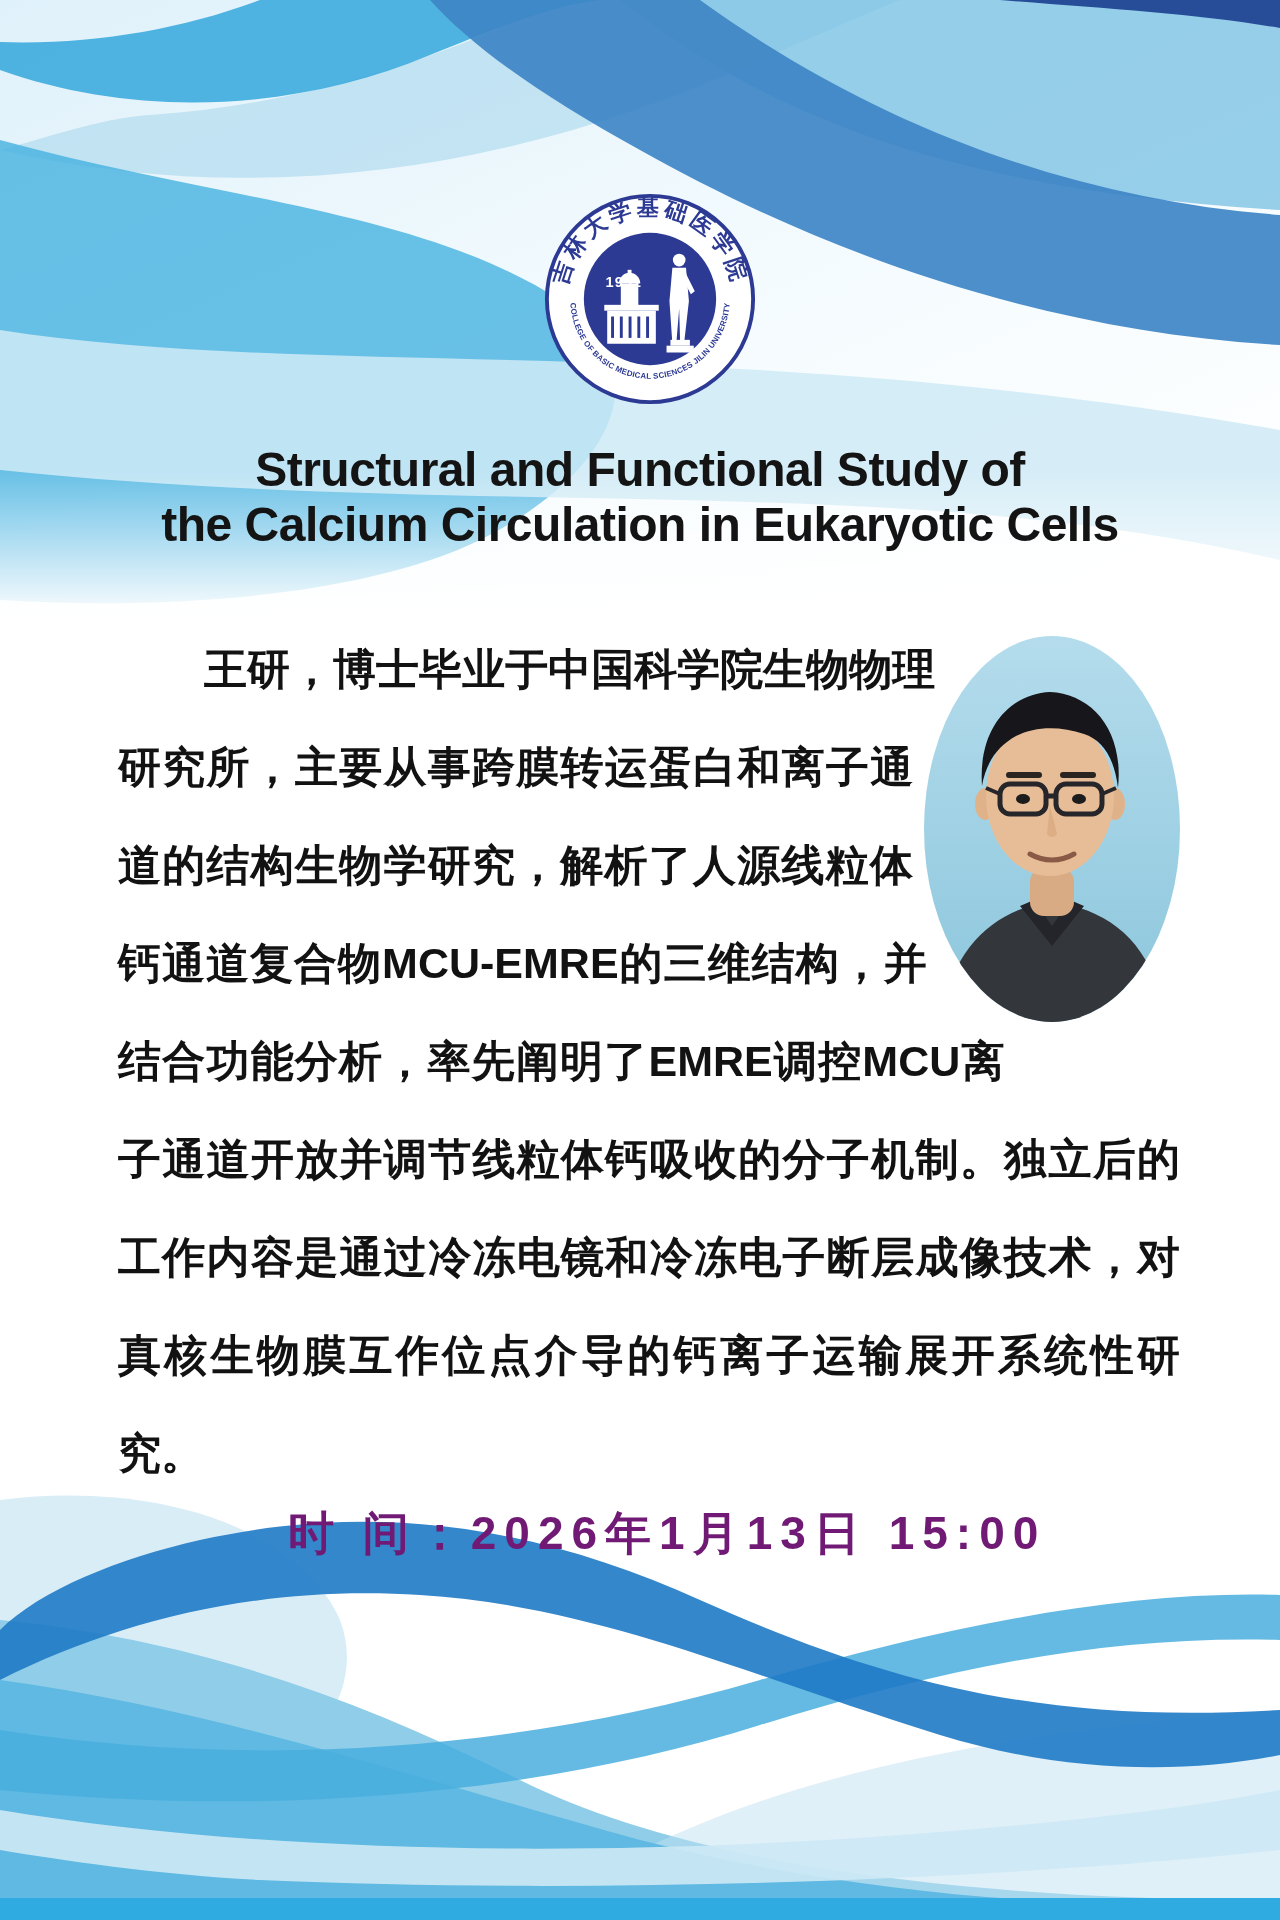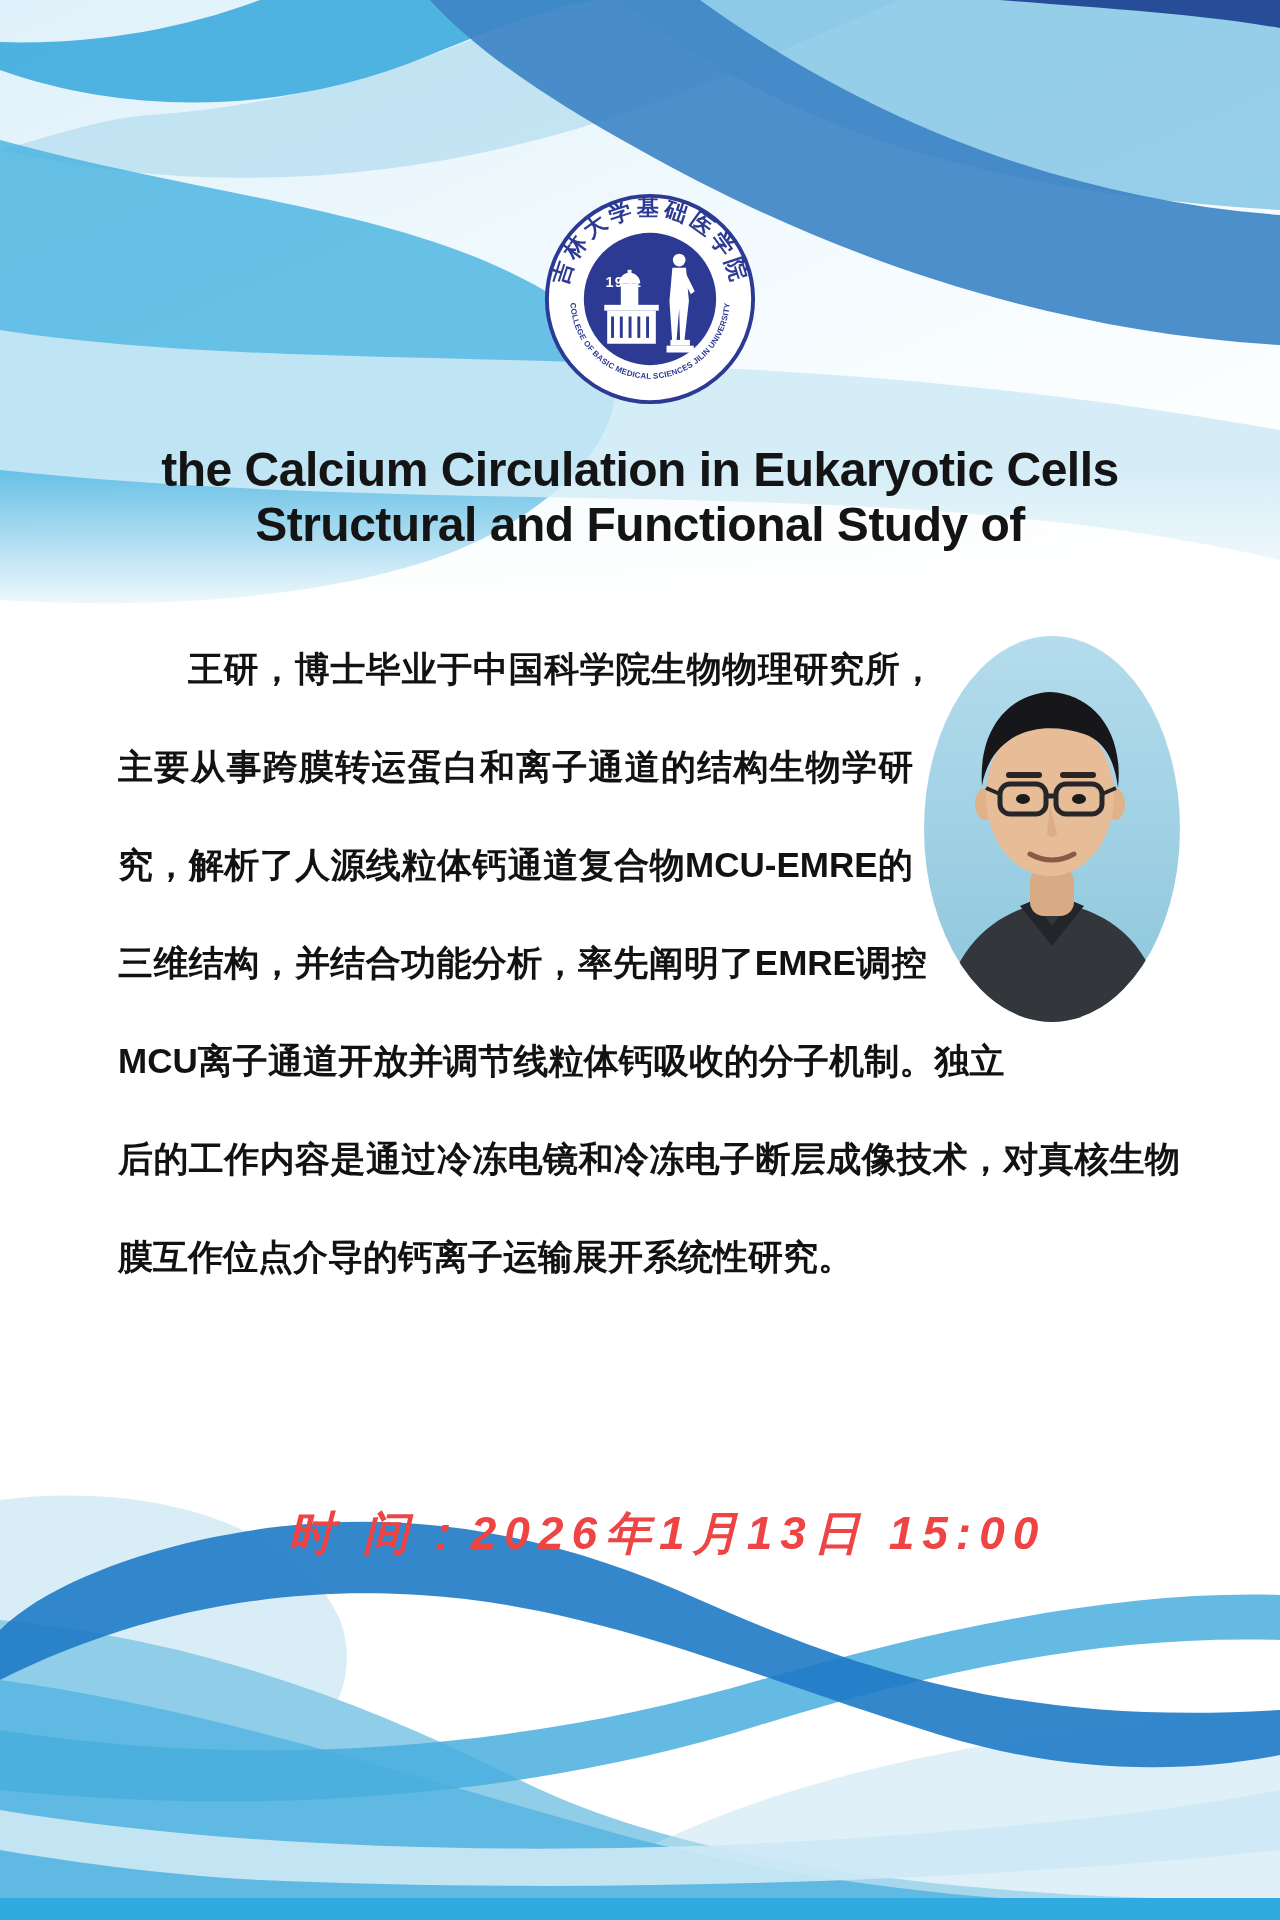--- a/index.html
+++ b/index.html
@@ -16,34 +16,34 @@
   .seal { position:absolute; left:543px; top:192px; width:214px; height:214px; }
 
   .title {
     position:absolute; left:0; top:442px; width:1280px;
     text-align:center; font-weight:bold; font-size:48px; line-height:55px;
     letter-spacing:-0.5px; color:#141414;
   }
 
   .bio {
     position:absolute; left:118px; top:620px; width:1062px;
-    font-weight:bold; font-size:35px; line-height:98px;
+    font-weight:bold; font-size:43px; line-height:98px;
     text-align:justify; color:#121212;
   }
   .bio p { margin:0; text-indent:2em; }
   .photo-wrap {
     float:right; width:256px; height:390px; margin:16px 0 8px 22px;
     shape-outside: ellipse(128px 193px at 50% 50%);
   }
   .photo-wrap svg { width:256px; height:386px; }
 
   .schedule {
     position:absolute; left:288px; top:1498px;
     font-weight:bold; font-size:46px; line-height:70px;
-    letter-spacing:8px; color:#ef4444; white-space:nowrap;font-style:italic;
+    letter-spacing:8px; color:#701a75; white-space:nowrap;
   }
 </style>
 </head>
 <body>
 
 <div class="poster">
 
   <svg class="waves-top" viewBox="0 0 1280 620" preserveAspectRatio="none" aria-hidden="true">
     <defs>
       <linearGradient id="gTop" x1="0" y1="0" x2="0.9" y2="1">
@@ -109,22 +109,22 @@
     <g fill="#ffffff">
       <circle cx="140" cy="70" r="6.5"></circle>
       <path d="M133,78 L147,78 L150,112 L145,156 L141,156 L140,120 L137,156 L133,156 L130,112 Z"></path>
       <path d="M147,84 L156,102 L152,105 L144,90 Z"></path>
       <rect x="131" y="152" width="20" height="6"></rect>
       <rect x="127" y="158" width="28" height="7"></rect>
     </g>
   </svg>
 
   <div class="title">
+    <div>Structural and Functional Study of</div>
     <div>the Calcium Circulation in Eukaryotic Cells</div>
-    <div>Structural and Functional Study of</div>
   </div>
 
   <div class="bio">
     <div class="photo-wrap">
       <svg viewBox="0 0 256 386">
         <defs>
           <clipPath id="ovalClip">
               <ellipse cx="128" cy="193" rx="128" ry="193"></ellipse>
             </clipPath>
           <linearGradient id="pbg" x1="0" y1="0" x2="0" y2="1">

